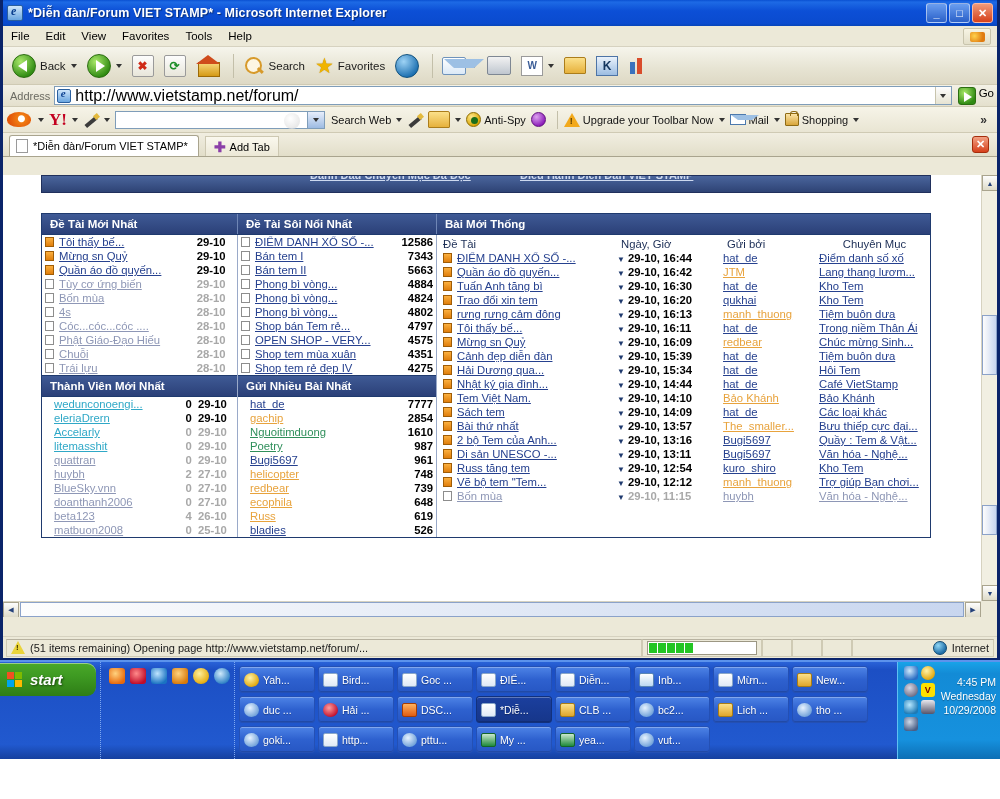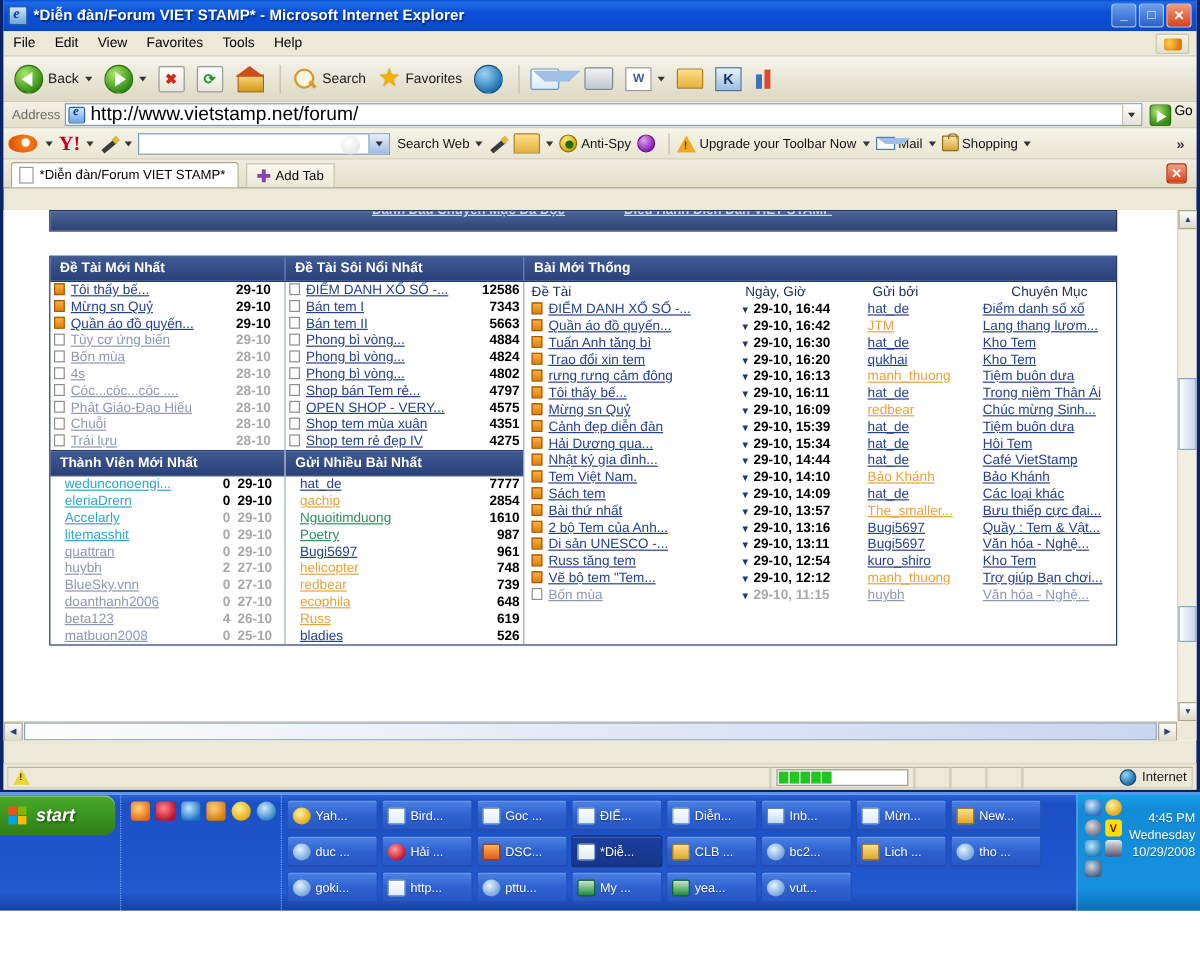--- a/index.html
+++ b/index.html
@@ -1025,20 +1025,21 @@
         <div class="sb-btn" style="position:absolute;left:0;top:0;">◀</div>
         <div class="sb-thumb" style="position:absolute;left:17px;top:0;right:17px;height:15px;"></div>
         <div class="sb-btn" style="position:absolute;right:0;top:0;">▶</div>
       </div>
       <div class="corner"></div>
     </div>
 
     <div class="statusbar">
       <div class="st-cell st-main">
         <span class="warn-small"></span>
+        <span class="st-txt">(51 items remaining) Opening page http://www.vietstamp.net/forum/...</span>
       </div>
       <div class="st-cell" style="width:120px;justify-content:center;">
         <div class="progbar" id="progbar">
             <span class="pblock"></span>
             <span class="pblock"></span>
             <span class="pblock"></span>
             <span class="pblock"></span>
             <span class="pblock"></span>
           </div>
       </div>

